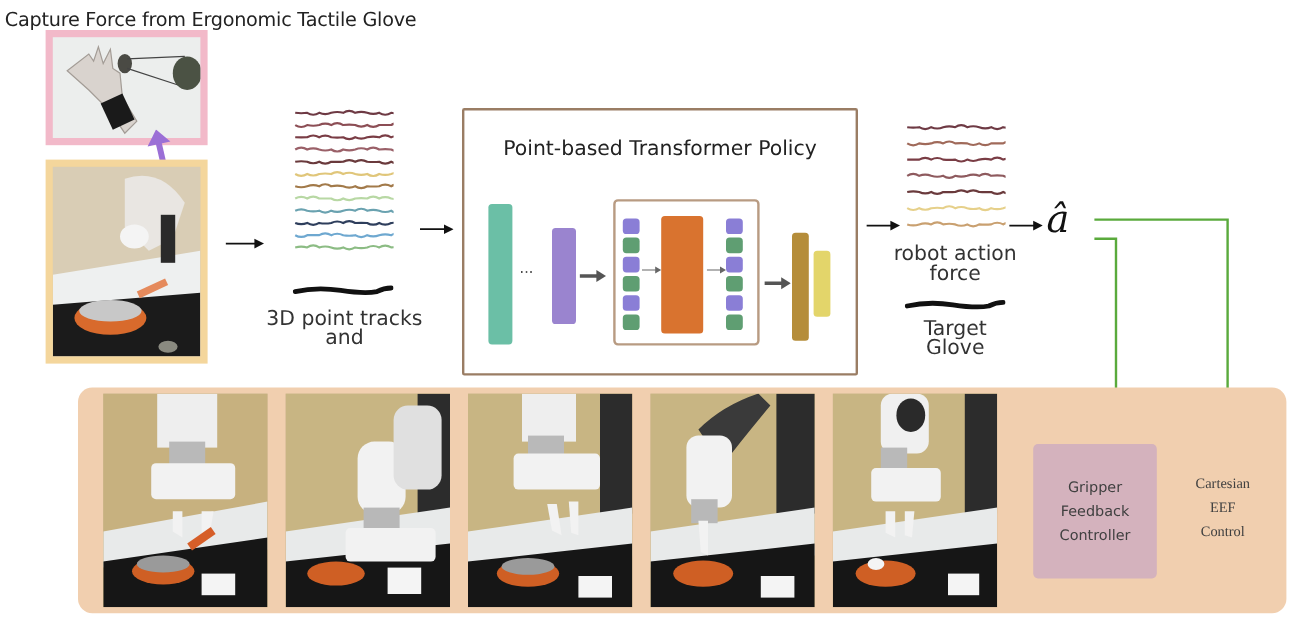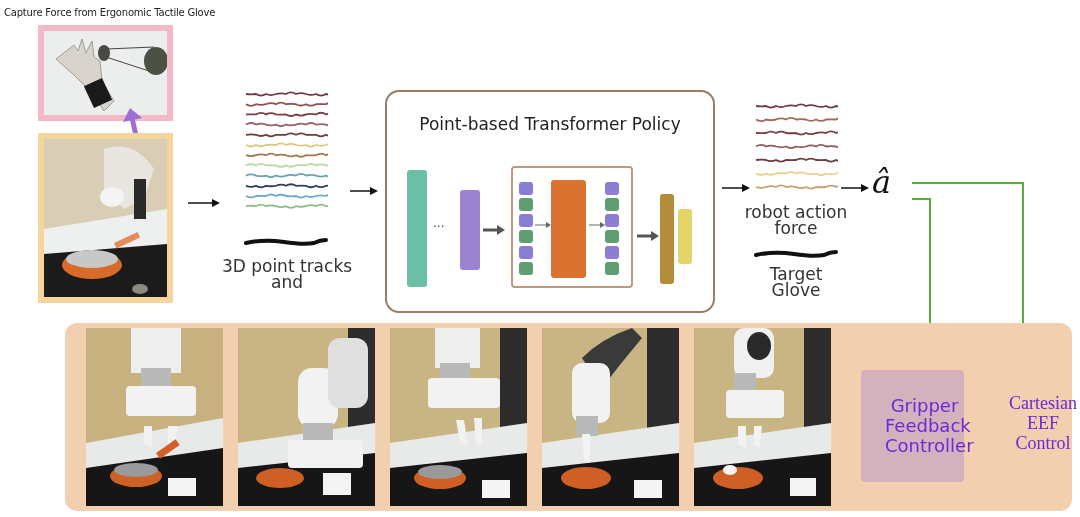--- a/index.html
+++ b/index.html
@@ -1,33 +1,33 @@
 <!DOCTYPE html>
 <html><head>
 <meta charset="utf-8">
 <style>
   html, body { margin:0; padding:0; background:#ffffff; }
   body { width:1080px; height:517px; position:relative; overflow:hidden;
          font-family:"DejaVu Sans", sans-serif; color:#2a2a2a; }
   .abs { position:absolute; }
-  .caption { font-size:10px; letter-spacing:-0.2px; color:#222; }
+  .caption { font-size:16px; letter-spacing:-0.2px; color:#222; }
   .label { font-size:17px; text-align:center; line-height:16px; color:#333; }
   .frame-pink { left:38px; top:25px; width:135px; height:96px; background:#f2b9c9; }
   .frame-pink .inner { position:absolute; left:6px; top:6px; right:6px; bottom:6px; background:#eceeed; }
   .frame-yellow { left:38px; top:133px; width:135px; height:170px; background:#f4d69c; }
   .frame-yellow .inner { position:absolute; left:6px; top:6px; right:6px; bottom:6px; background:#d8cdb6; overflow:hidden; }
-  .policy-box { left:385px; top:90px; width:330px; height:223px; border:2px solid #9a7d64; border-radius:14px; background:#fff; box-sizing:border-box; }
+  .policy-box { left:385px; top:90px; width:330px; height:223px; border:2px solid #9a7d64; border-radius:2px; background:#fff; box-sizing:border-box; }
   .policy-title { position:absolute; left:0; right:0; top:22px; text-align:center; font-size:17px; color:#222; }
   .bar { position:absolute; border-radius:3px; }
   .inner-box { position:absolute; left:124px; top:74px; width:122px; height:122px; border:2px solid #b89b82; border-radius:4px; box-sizing:border-box; }
   .token { position:absolute; width:14px; height:13px; border-radius:3px; }
   .bottom-panel { left:65px; top:323px; width:1007px; height:188px; background:#f1cfaf; border-radius:12px; }
   .photo { position:absolute; top:5px; width:137px; height:178px; overflow:hidden; background:#c9b48a; }
   .gripper-box { position:absolute; left:796px; top:47px; width:103px; height:112px; background:#d4b2bd; border-radius:4px; }
-  .ctrl-label { font-size:18px; text-align:center; line-height:20px; color:#6d28d9;padding-left:24px; }
+  .ctrl-label { font-size:12px; text-align:center; line-height:20px; color:#404040; }
   .ahat { font-family:"DejaVu Serif", serif; font-style:italic; font-size:32px; color:#111; }
 </style>
 </head>
 <body>
 
 <div class="abs caption" style="left:4px; top:7px;">Capture Force from Ergonomic Tactile Glove</div>
 
 <div class="abs frame-pink">
   <div class="inner">
     <svg width="123" height="84" viewBox="0 0 123 84">

